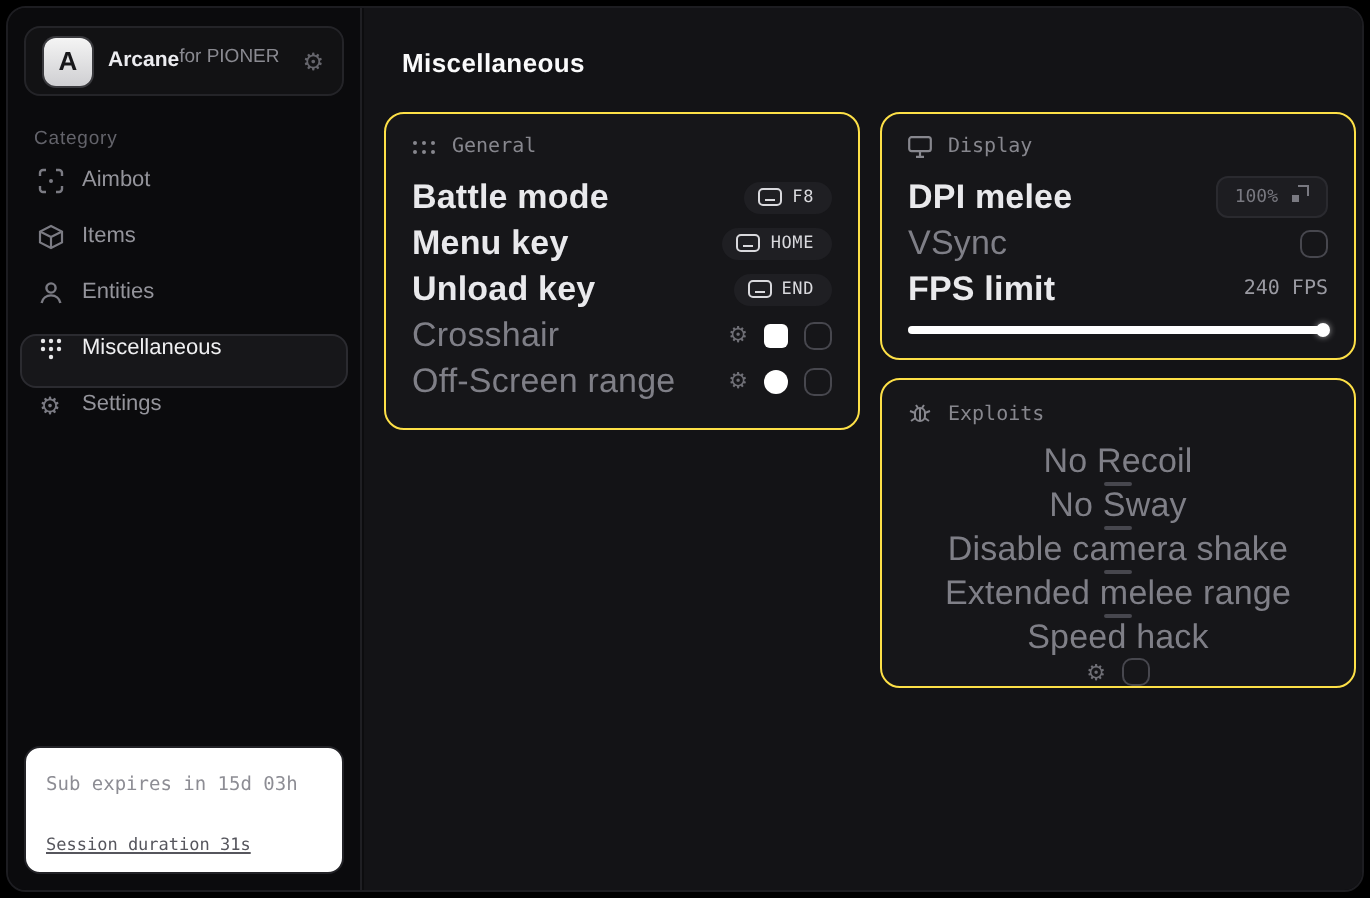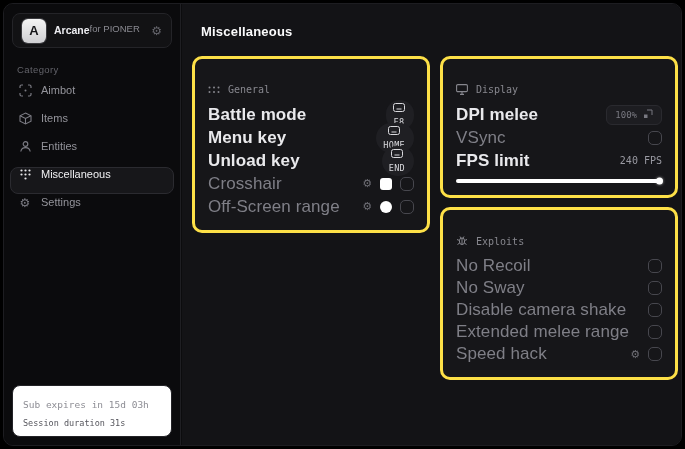--- a/index.html
+++ b/index.html
@@ -26,57 +26,57 @@
               align-items:flex-start; gap:9px; color:#94949b; font-size:11px; cursor:pointer;
               border:1px solid transparent; }
   .nav-item .nicon { width:14px; display:flex; justify-content:center; color:#7b7b83; }
   .nav-item.active { background:#17171a; border-color:#2b2b30; color:#f0f0f2; }
   .nav-item.active .nicon { color:#e8e8ea; }
   .nav-gear { font-family:"DejaVu Sans", sans-serif; font-size:12px; }
 
   .sub-box { position:absolute; left:8px; right:8px; bottom:8px; border:1px solid #232327;
              background:#ffffff; border-radius:8px; padding:13px 10px 8px 10px; }
   .sub-line1 { font-family:"DejaVu Sans Mono", monospace; font-size:9.5px; color:#8d8d94; }
-  .sub-line2 { font-family:"DejaVu Sans Mono", monospace; font-size:8.5px; color:#56565d; margin-top:8px; }
+  .sub-line2 { font-family:"DejaVu Sans Mono", monospace; font-size:8.5px; color:#56565d; margin-top:20px;text-decoration:underline; }
 
   
   .main { position:absolute; left:178px; top:0; right:0; bottom:0; background:#131316; }
   .page-title { margin:20px 0 0 19px; color:#fafafb; font-size:13px; font-weight:bold; letter-spacing:.2px; }
   .cols { display:flex; gap:10px; margin:17px 0 0 10px; }
   .col { width:238px; display:flex; flex-direction:column; gap:9px; }
-  .card { background:#161619; border:3px solid #fde047; border-radius:10px; padding:25px 13px 12px 13px; }
+  .card { background:#161619; border:1px solid #fde047; border-radius:10px; padding:11px 13px 12px 13px; }
   .card-head { display:flex; align-items:center; gap:8px; color:#87878e;
                font-family:"DejaVu Sans Mono", monospace; font-size:10px; margin-bottom:8px; }
   .card-head svg { display:block; }
 
   .row { height:23px; display:flex; align-items:center; justify-content:space-between; }
   .row .lbl { font-size:17px; color:#e9e9ec; font-weight:bold; letter-spacing:.1px; }
   .row .lbl.dim { color:#7f7f87; font-weight:normal; }
   .ctrls { display:flex; align-items:center; gap:8px; }
 
   .keypill { display:flex; align-items:center; gap:5px; background:#1f1f23; border-radius:999px;
              padding:3px 9px 3px 7px; color:#d9d9dd; font-family:"DejaVu Sans Mono", monospace;
-             font-size:8.5px; letter-spacing:.3px; cursor:pointer;flex-direction:column; }
+             font-size:8.5px; letter-spacing:.3px; cursor:pointer; }
   .keypill svg { display:block; }
 
   .mini-gear { color:#6f6f76; font-size:11px; font-family:"DejaVu Sans", sans-serif; cursor:pointer; }
   .swatch { width:12px; height:12px; background:#ffffff; cursor:pointer; }
   .swatch.sq { border-radius:3px; }
   .swatch.rd { border-radius:50%; }
   .checkbox { width:14px; height:14px; border:1.5px solid #47474e; border-radius:5px; cursor:pointer; }
 
   .badge { display:flex; align-items:center; gap:6px; background:#1d1d21; border:1px solid #2a2a2f;
            border-radius:6px; padding:3px 8px; color:#797981; font-family:"DejaVu Sans Mono", monospace;
            font-size:9px; cursor:pointer; }
   .fps-val { color:#9a9aa2; font-family:"DejaVu Sans Mono", monospace; font-size:10px; }
   .slider { position:relative; margin-top:7px; height:4px; border-radius:2px; background:#2a2a2e; cursor:pointer; }
   .slider .fill { position:absolute; left:0; top:0; bottom:0; border-radius:2px; background:#ffffff; }
   .slider .knob { position:absolute; right:-1px; top:50%; transform:translateY(-50%); width:7px; height:7px;
                   border-radius:50%; background:#ffffff; box-shadow:0 0 3px rgba(255,255,255,.6); }
-  .xrow { height:22px; }
+  .xrow { height:22px;flex-direction:column; }
 </style>
 </head>
 <body>
 
 <div class="window">
 
   <div class="sidebar">
 
     <div class="side-header">
       <div class="logo">A</div>

